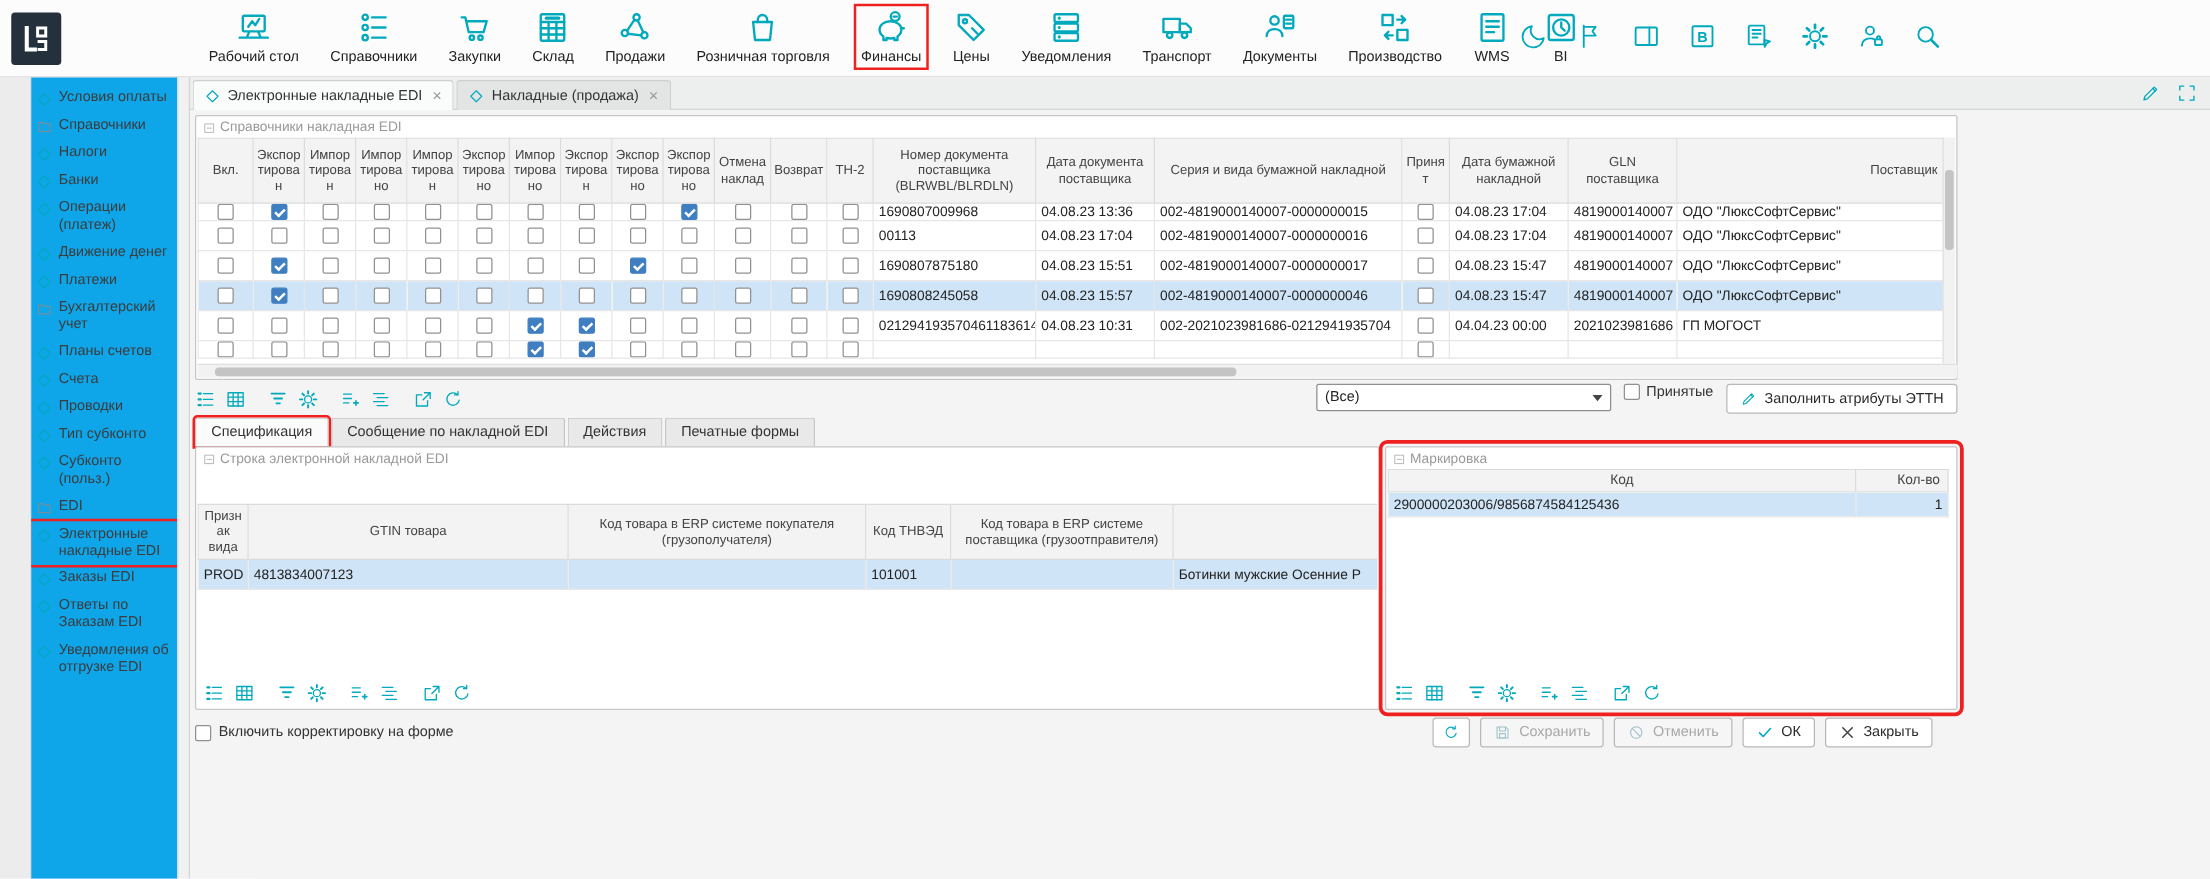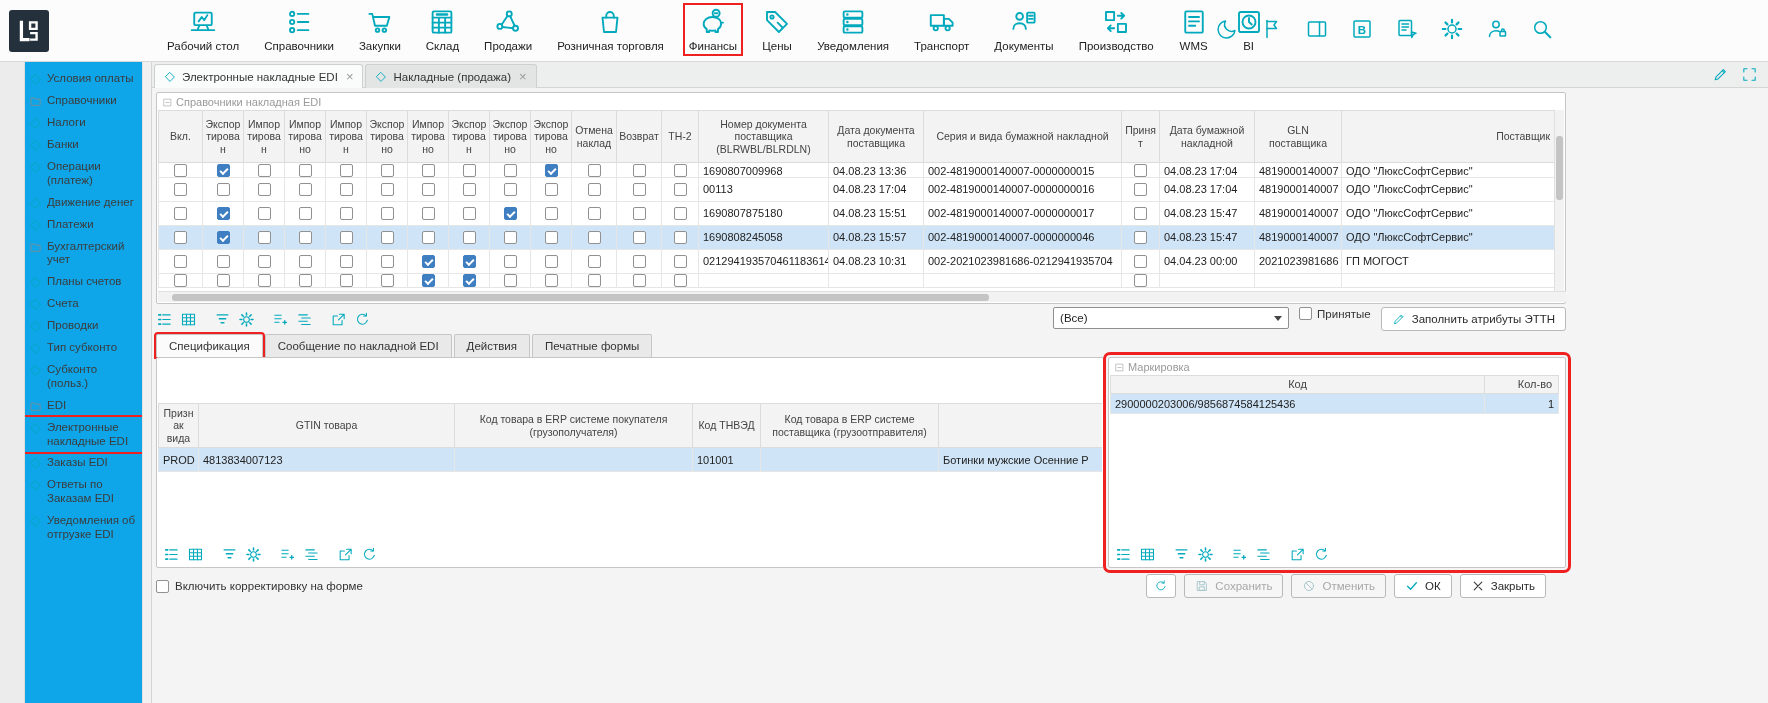--- a/index.html
+++ b/index.html
@@ -671,20 +671,27 @@
   </div>
 
   <div id="detail-tabs" data-name="detail-tabs">
       <div class="dtab active hl" data-name="detail-tab">Спецификация</div>
       <div class="dtab" data-name="detail-tab">Сообщение по накладной EDI</div>
       <div class="dtab" data-name="detail-tab">Действия</div>
       <div class="dtab" data-name="detail-tab">Печатные формы</div>
     </div>
 
   <div id="spec-box" class="gbox" data-name="spec-panel">
+    <div class="gtitle" data-name="spec-panel-header">
+      <span class="icon js-icon" data-name="collapse-icon"><svg viewBox="0 0 24 24">
+            <rect x="3" y="3" width="18" height="18"></rect>
+            <path d="M7.5 12h9"></path>
+          </svg></span>
+      <span data-name="spec-panel-title">Строка электронной накладной EDI</span>
+    </div>
     <div id="spec-scroll" data-name="spec-grid">
         <table class="grid" data-name="spec-table" style="width: 1030px; margin-top: 28px;">
           <colgroup>
             <col style="width: 40px;">
             <col style="width: 256px;">
             <col style="width: 238px;">
             <col style="width: 68px;">
             <col style="width: 178px;">
             <col style="width: 250px;">
           </colgroup>

